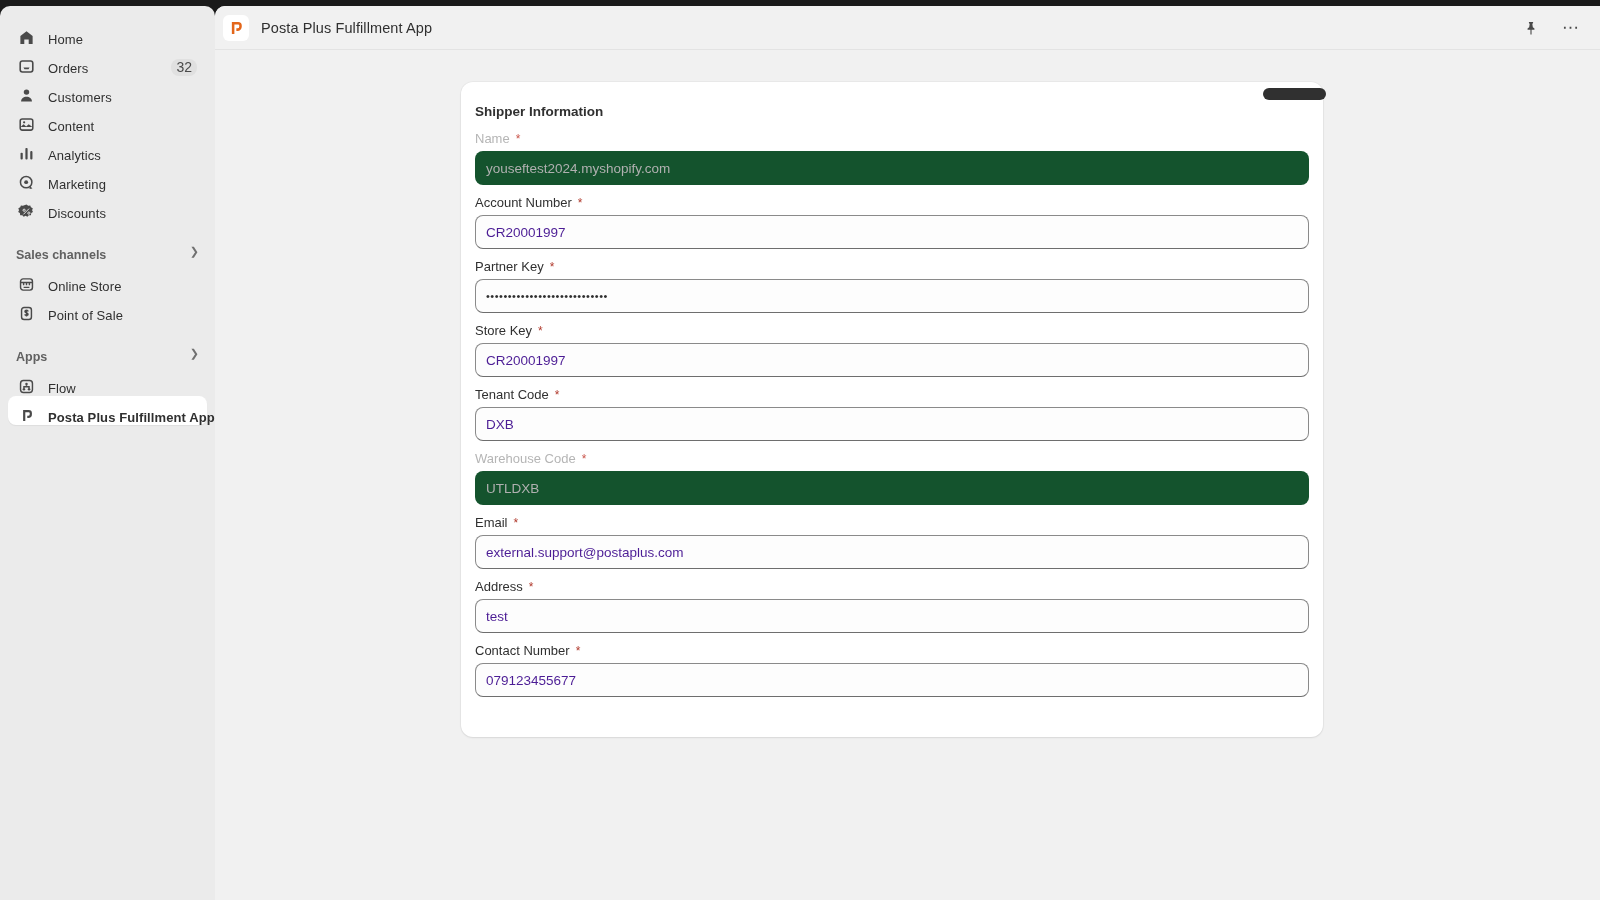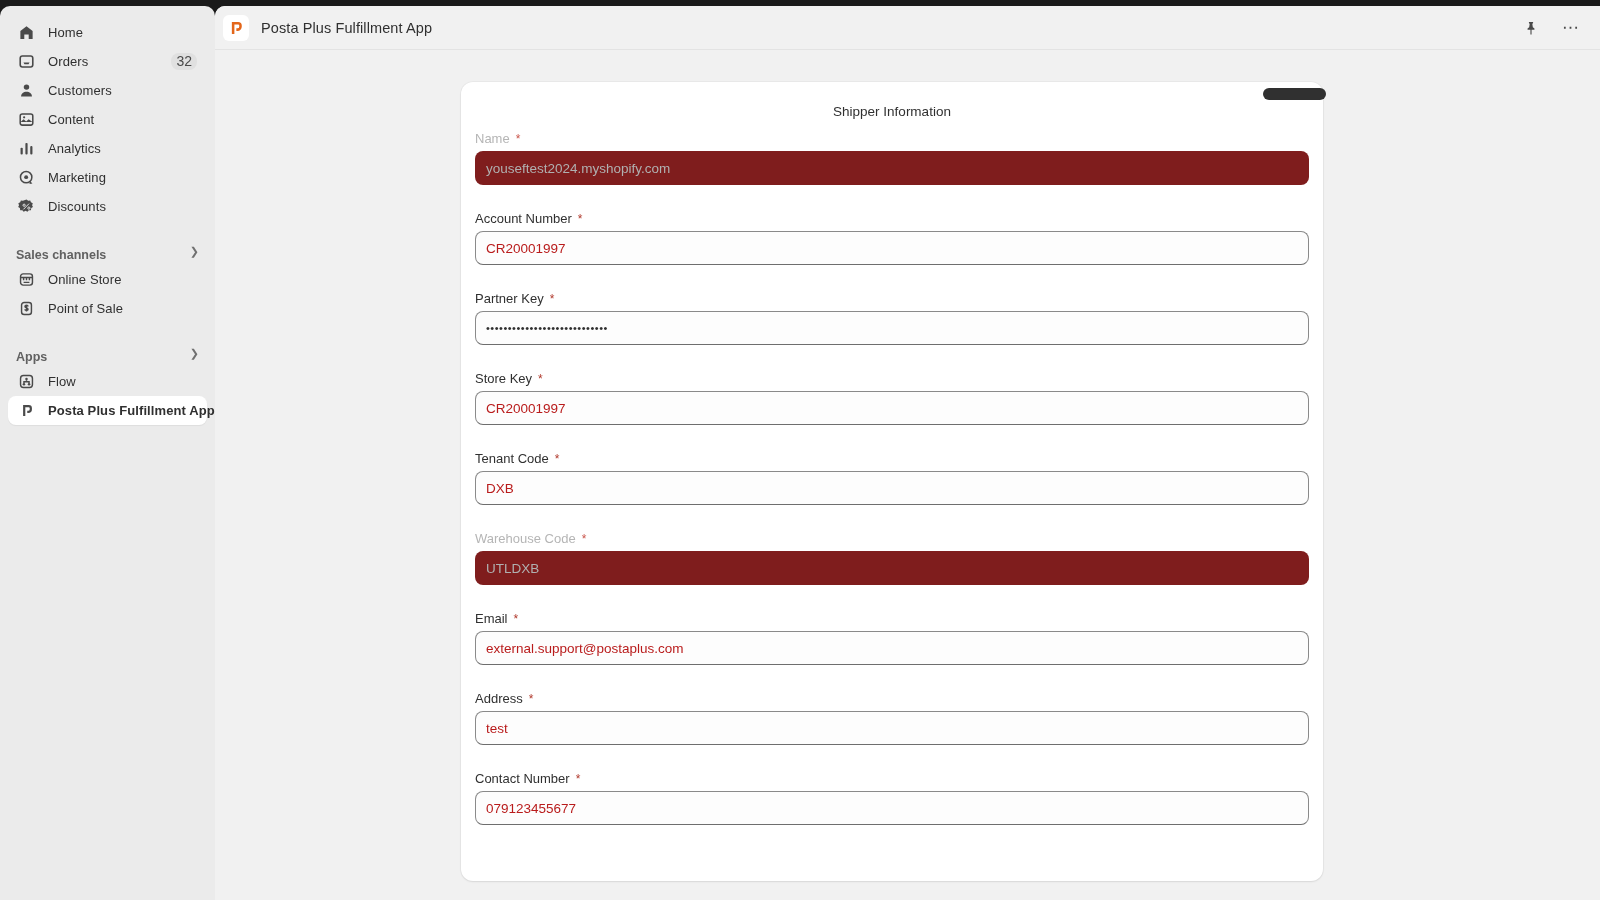--- a/index.html
+++ b/index.html
@@ -28,21 +28,21 @@
     flex-direction: column;
     padding-top: 12px;
   }
   .nav-list { display: flex; flex-direction: column; }
   .nav-item {
     height: 29px;
     margin: 0 8px;
     padding: 0 8px;
     border-radius: 8px;
     display: flex;
-    align-items: center;
+    align-items: flex-end;
     gap: 12px;
     cursor: pointer;
     position: relative;
   }
   .nav-item.active { background: #ffffff; box-shadow: 0 1px 1px rgba(0,0,0,.06); }
   .nav-item .label {
     font-size: 13px;
     color: #303030;
     letter-spacing: .1px;
     white-space: nowrap;
@@ -170,28 +170,28 @@
     position: absolute;
     left: 246px;
     top: 32px;
     width: 862px;
     background: #ffffff;
     border-radius: 12px;
     box-shadow: 0 1px 2px rgba(0,0,0,.08), 0 0 0 1px rgba(0,0,0,.03);
     padding: 22px 14px 30px 14px;
   }
   #card-heading {
-    text-align: center;
+    text-align: left;
     font-size: 13.5px;
-    font-weight: 400;
+    font-weight: 700;
     color: #303030;
     padding-right: 0px;
     margin-bottom: 12px;
   }
-  .field { margin-bottom: 26px; }
+  .field { margin-bottom: 10px; }
   .field-label {
     font-size: 13px;
     color: #303030;
     margin-bottom: 5px;
     display: flex;
     align-items: baseline;
     gap: 6px;
   }
   .field.disabled .field-label { color: #b5b5b5; }
   .req { color: #b0392c; font-size: 12px; line-height: 1; }
@@ -199,26 +199,26 @@
   .field-input {
     height: 34px;
     border: 1px solid #8a8a8a;
     border-bottom-color: #6e6e6e;
     border-radius: 8px;
     background: #fdfdfd;
     display: flex;
     align-items: center;
     padding: 0 10px;
     font-size: 13.5px;
-    color: #b91c1c;
+    color: #4c1d95;
     cursor: text;
   }
   .field.disabled .field-input {
     border: 1px solid transparent;
-    background: #7f1d1d;
+    background: #14532d;
     color: #b0b0b0;
     cursor: default;
   }
   .masked { letter-spacing: .5px; font-size: 11px; color: #303030; }
 </style>
 </head>
 <body>
 
 <div id="app">
 

